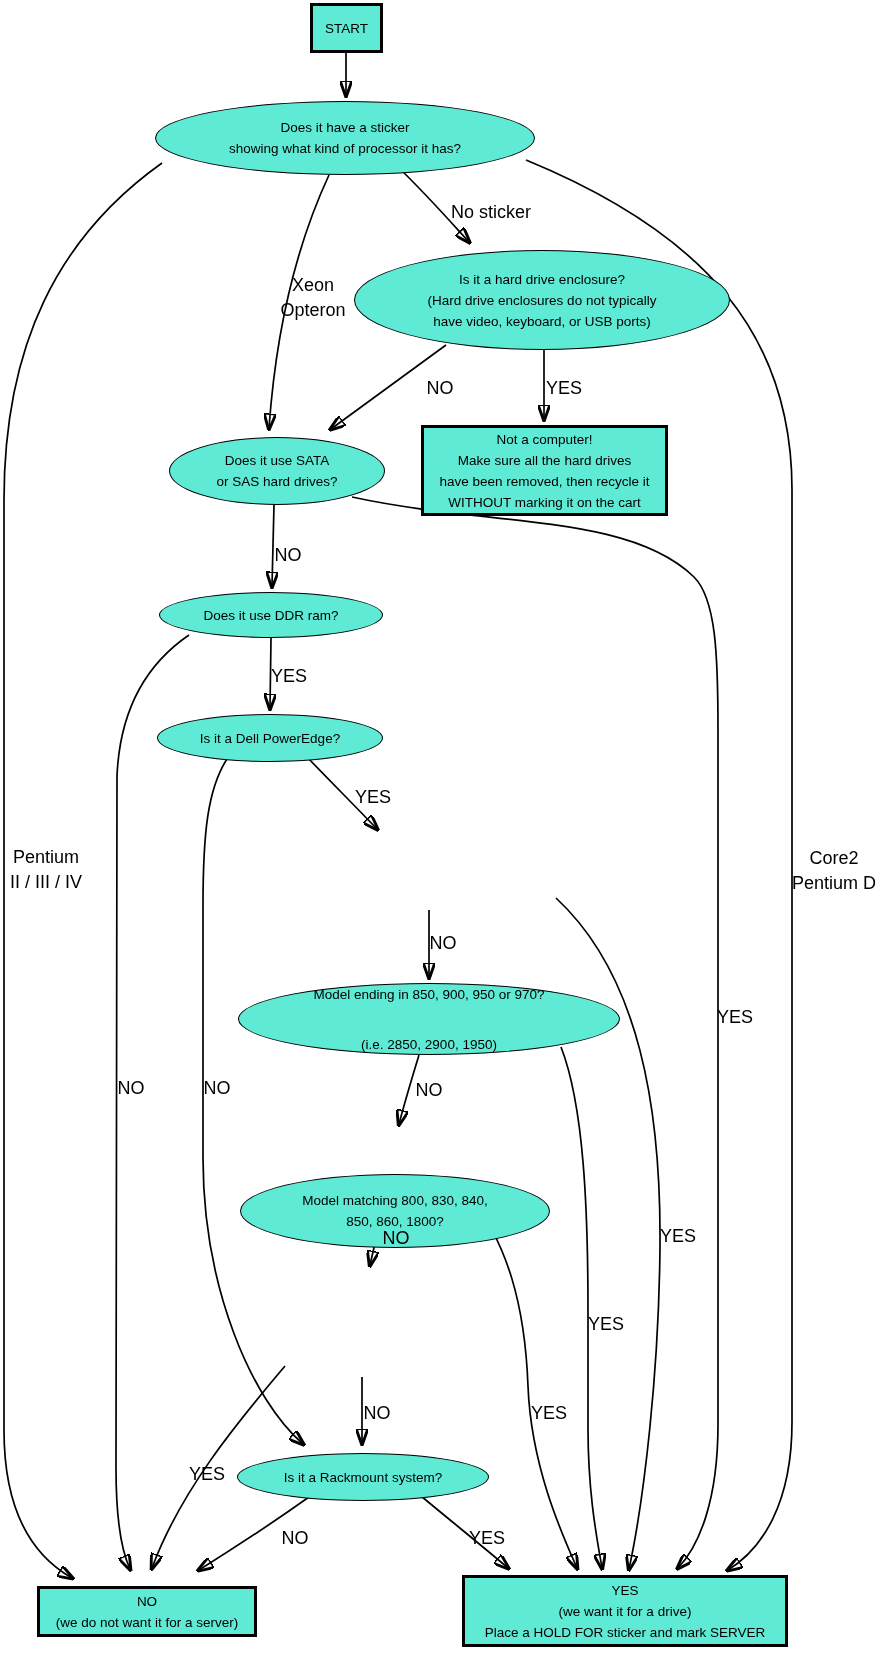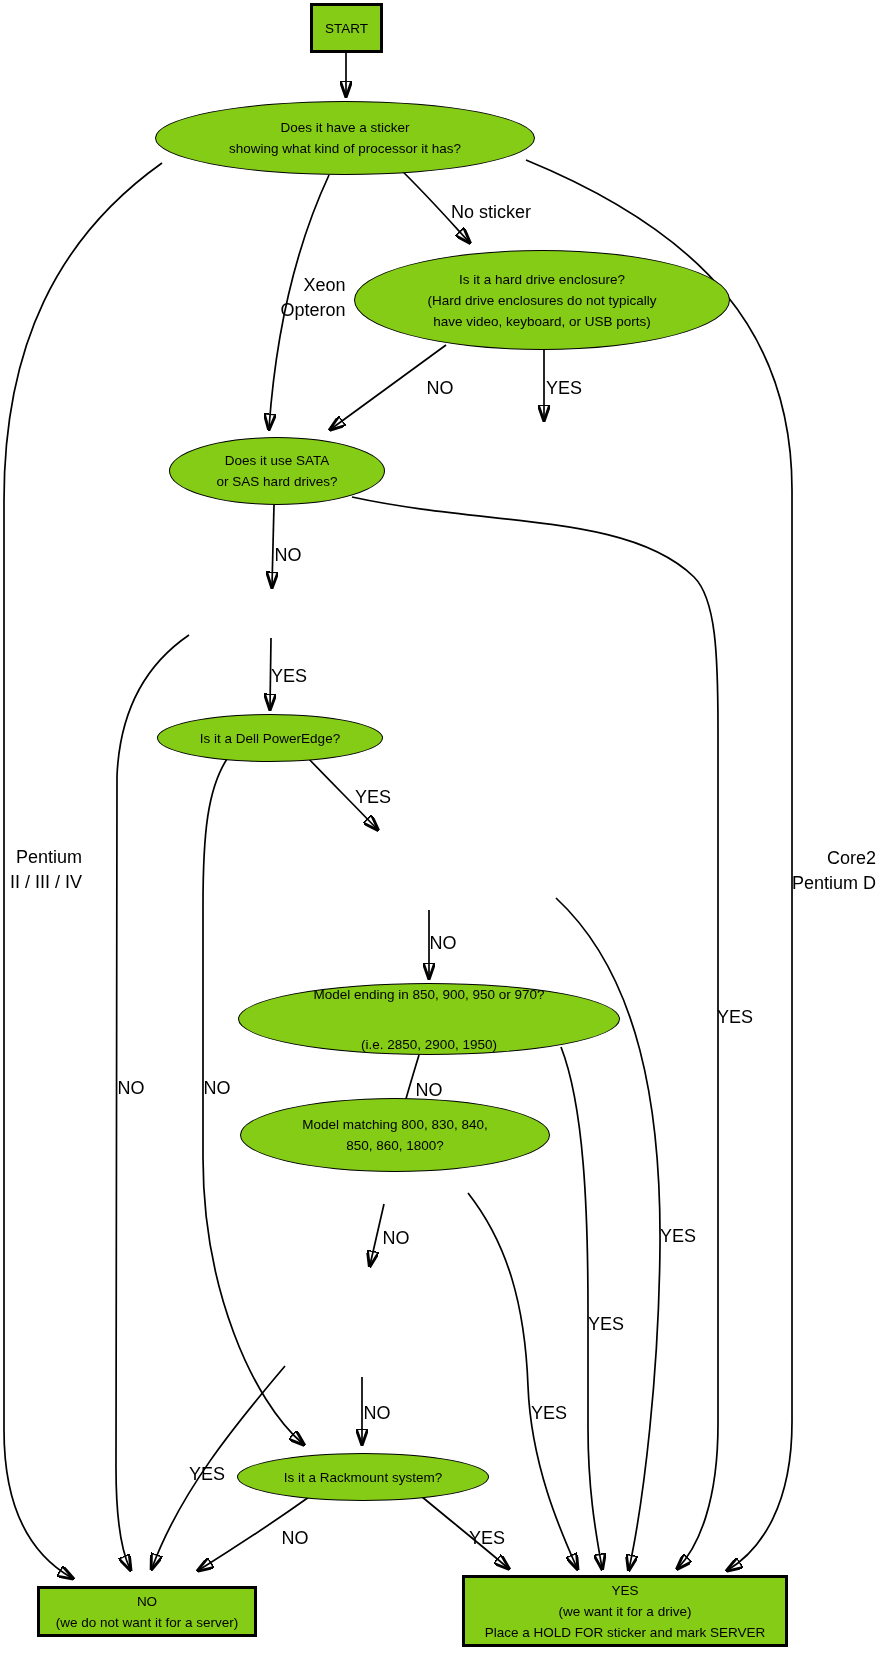--- a/index.html
+++ b/index.html
@@ -4,28 +4,28 @@
 <style>
   html,body{margin:0;padding:0;background:#fff;}
   .diagram{
     position:relative;width:883px;height:1653px;background:#ffffff;
     font-family:"Liberation Sans",sans-serif;color:#000;overflow:hidden;
   }
   .edges{position:absolute;left:0;top:0;width:883px;height:1653px;}
   .edges path{fill:none;stroke:#000;stroke-width:1.7px;}
   .node{
     position:absolute;display:flex;flex-direction:column;align-items:center;justify-content:center;
-    text-align:center;font-size:13.5px;line-height:21px;white-space:nowrap;background:#84cc16;
+    text-align:center;font-size:13.5px;line-height:21px;white-space:nowrap;background:#5eead4;
     box-sizing:border-box;
   }
   .ellipse{border:1.7px solid #000;border-radius:50%;}
   .rect{border:3px solid #000;}
   .elabel{
     position:absolute;transform:translate(-50%,-50%);
-    font-size:18px;line-height:25px;white-space:nowrap;text-align:right;
+    font-size:18px;line-height:25px;white-space:nowrap;text-align:center;
   }
 </style>
 </head>
 <body>
 
 <div class="diagram">
 
   <svg class="edges" width="883" height="1653" viewBox="0 0 883 1653" xmlns="http://www.w3.org/2000/svg">
     <defs>
       <marker id="arrow" viewBox="0 0 10 7" refX="8.5" refY="3.5" markerWidth="10" markerHeight="7" orient="auto-start-reverse">
@@ -65,38 +65,47 @@
     <span>Does it have a sticker</span>
     <span>showing what kind of processor it has?</span>
   </div>
 
   <div class="node ellipse" style="left:354px;top:250px;width:376px;height:100px;">
     <span>Is it a hard drive enclosure?</span>
     <span>(Hard drive enclosures do not typically</span>
     <span>have video, keyboard, or USB ports)</span>
   </div>
 
+  <div class="node rect" style="left:421px;top:425px;width:247px;height:91px;">
+    <span>Not a computer!</span>
+    <span>Make sure all the hard drives</span>
+    <span>have been removed, then recycle it</span>
+    <span>WITHOUT marking it on the cart</span>
+  </div>
 
   <div class="node ellipse" style="left:169px;top:437px;width:216px;height:68px;">
     <span>Does it use SATA</span>
     <span>or SAS hard drives?</span>
   </div>
 
+  <div class="node ellipse" style="left:159px;top:592px;width:224px;height:46px;">
+    <span>Does it use DDR ram?</span>
+  </div>
 
   <div class="node ellipse" style="left:157px;top:714px;width:226px;height:48px;">
     <span>Is it a Dell PowerEdge?</span>
   </div>
 
 
   <div class="node ellipse" style="left:238px;top:983px;width:382px;height:72px;gap:29px;">
     <span>Model ending in 850, 900, 950 or 970?</span>
     <span>(i.e. 2850, 2900, 1950)</span>
   </div>
 
-  <div class="node ellipse" style="left:240px;top:1098px;width:310px;height:74px;">
+  <div class="node ellipse" style="left:240px;top:1174px;width:310px;height:74px;">
     <span>Model matching 800, 830, 840,</span>
     <span>850, 860, 1800?</span>
   </div>
 
 
   <div class="node ellipse" style="left:237px;top:1453px;width:252px;height:48px;">
     <span>Is it a Rackmount system?</span>
   </div>
 
   <div class="node rect" style="left:37px;top:1586px;width:220px;height:51px;">

